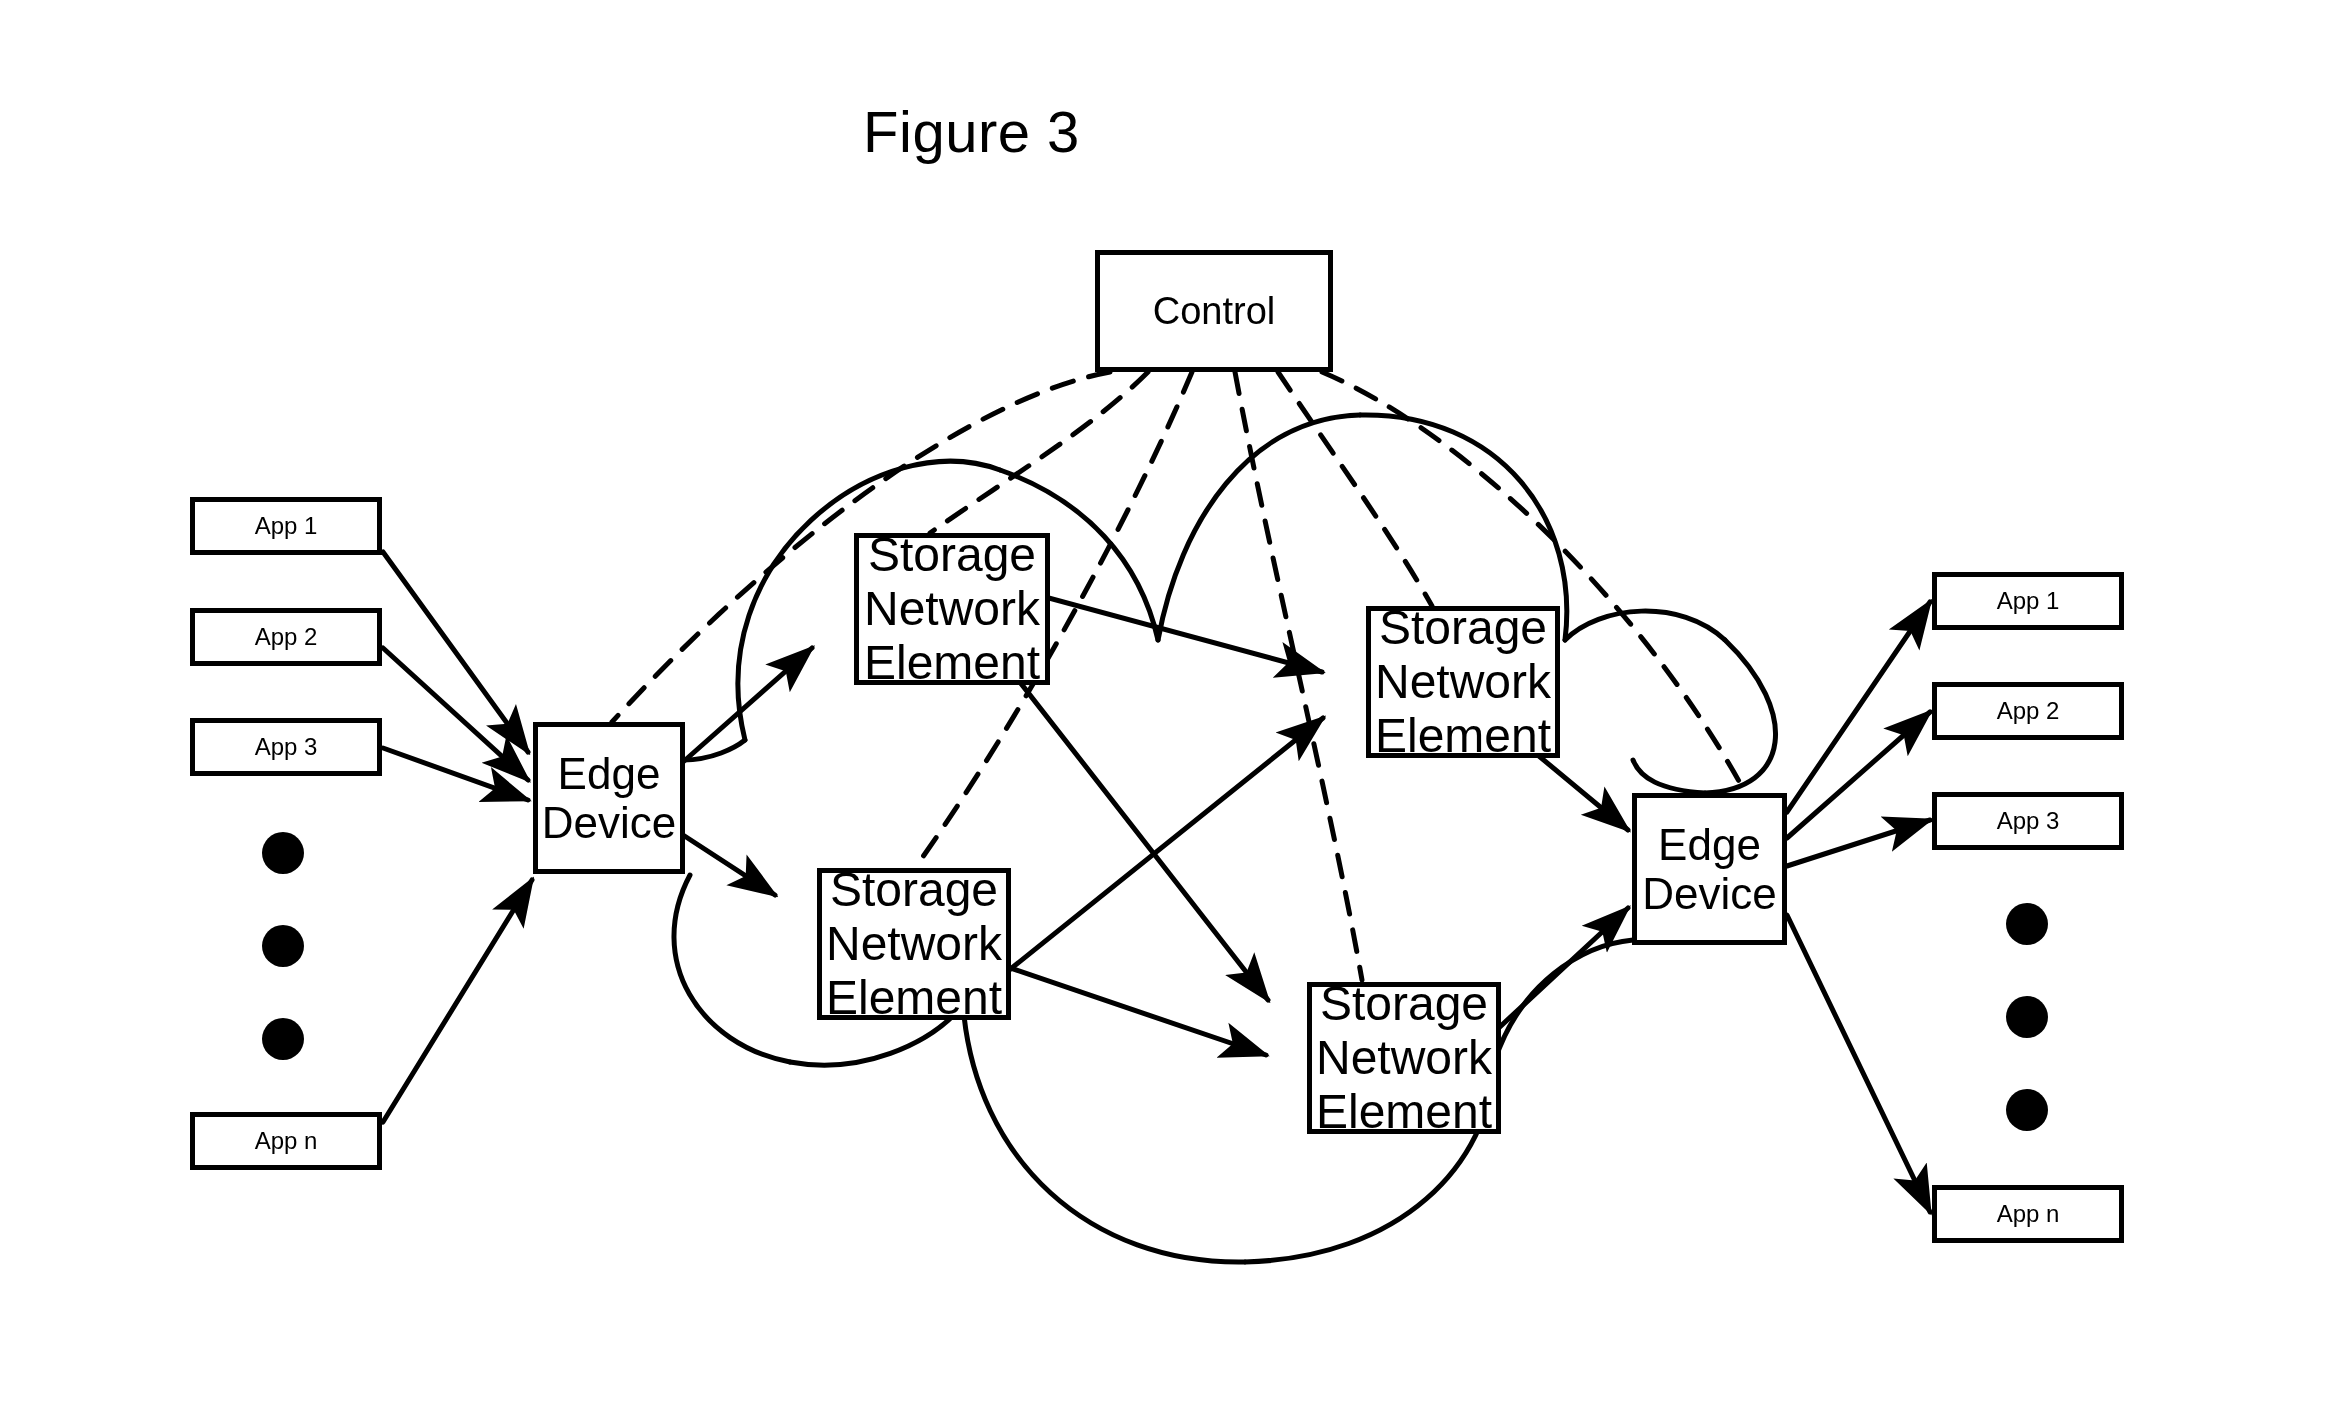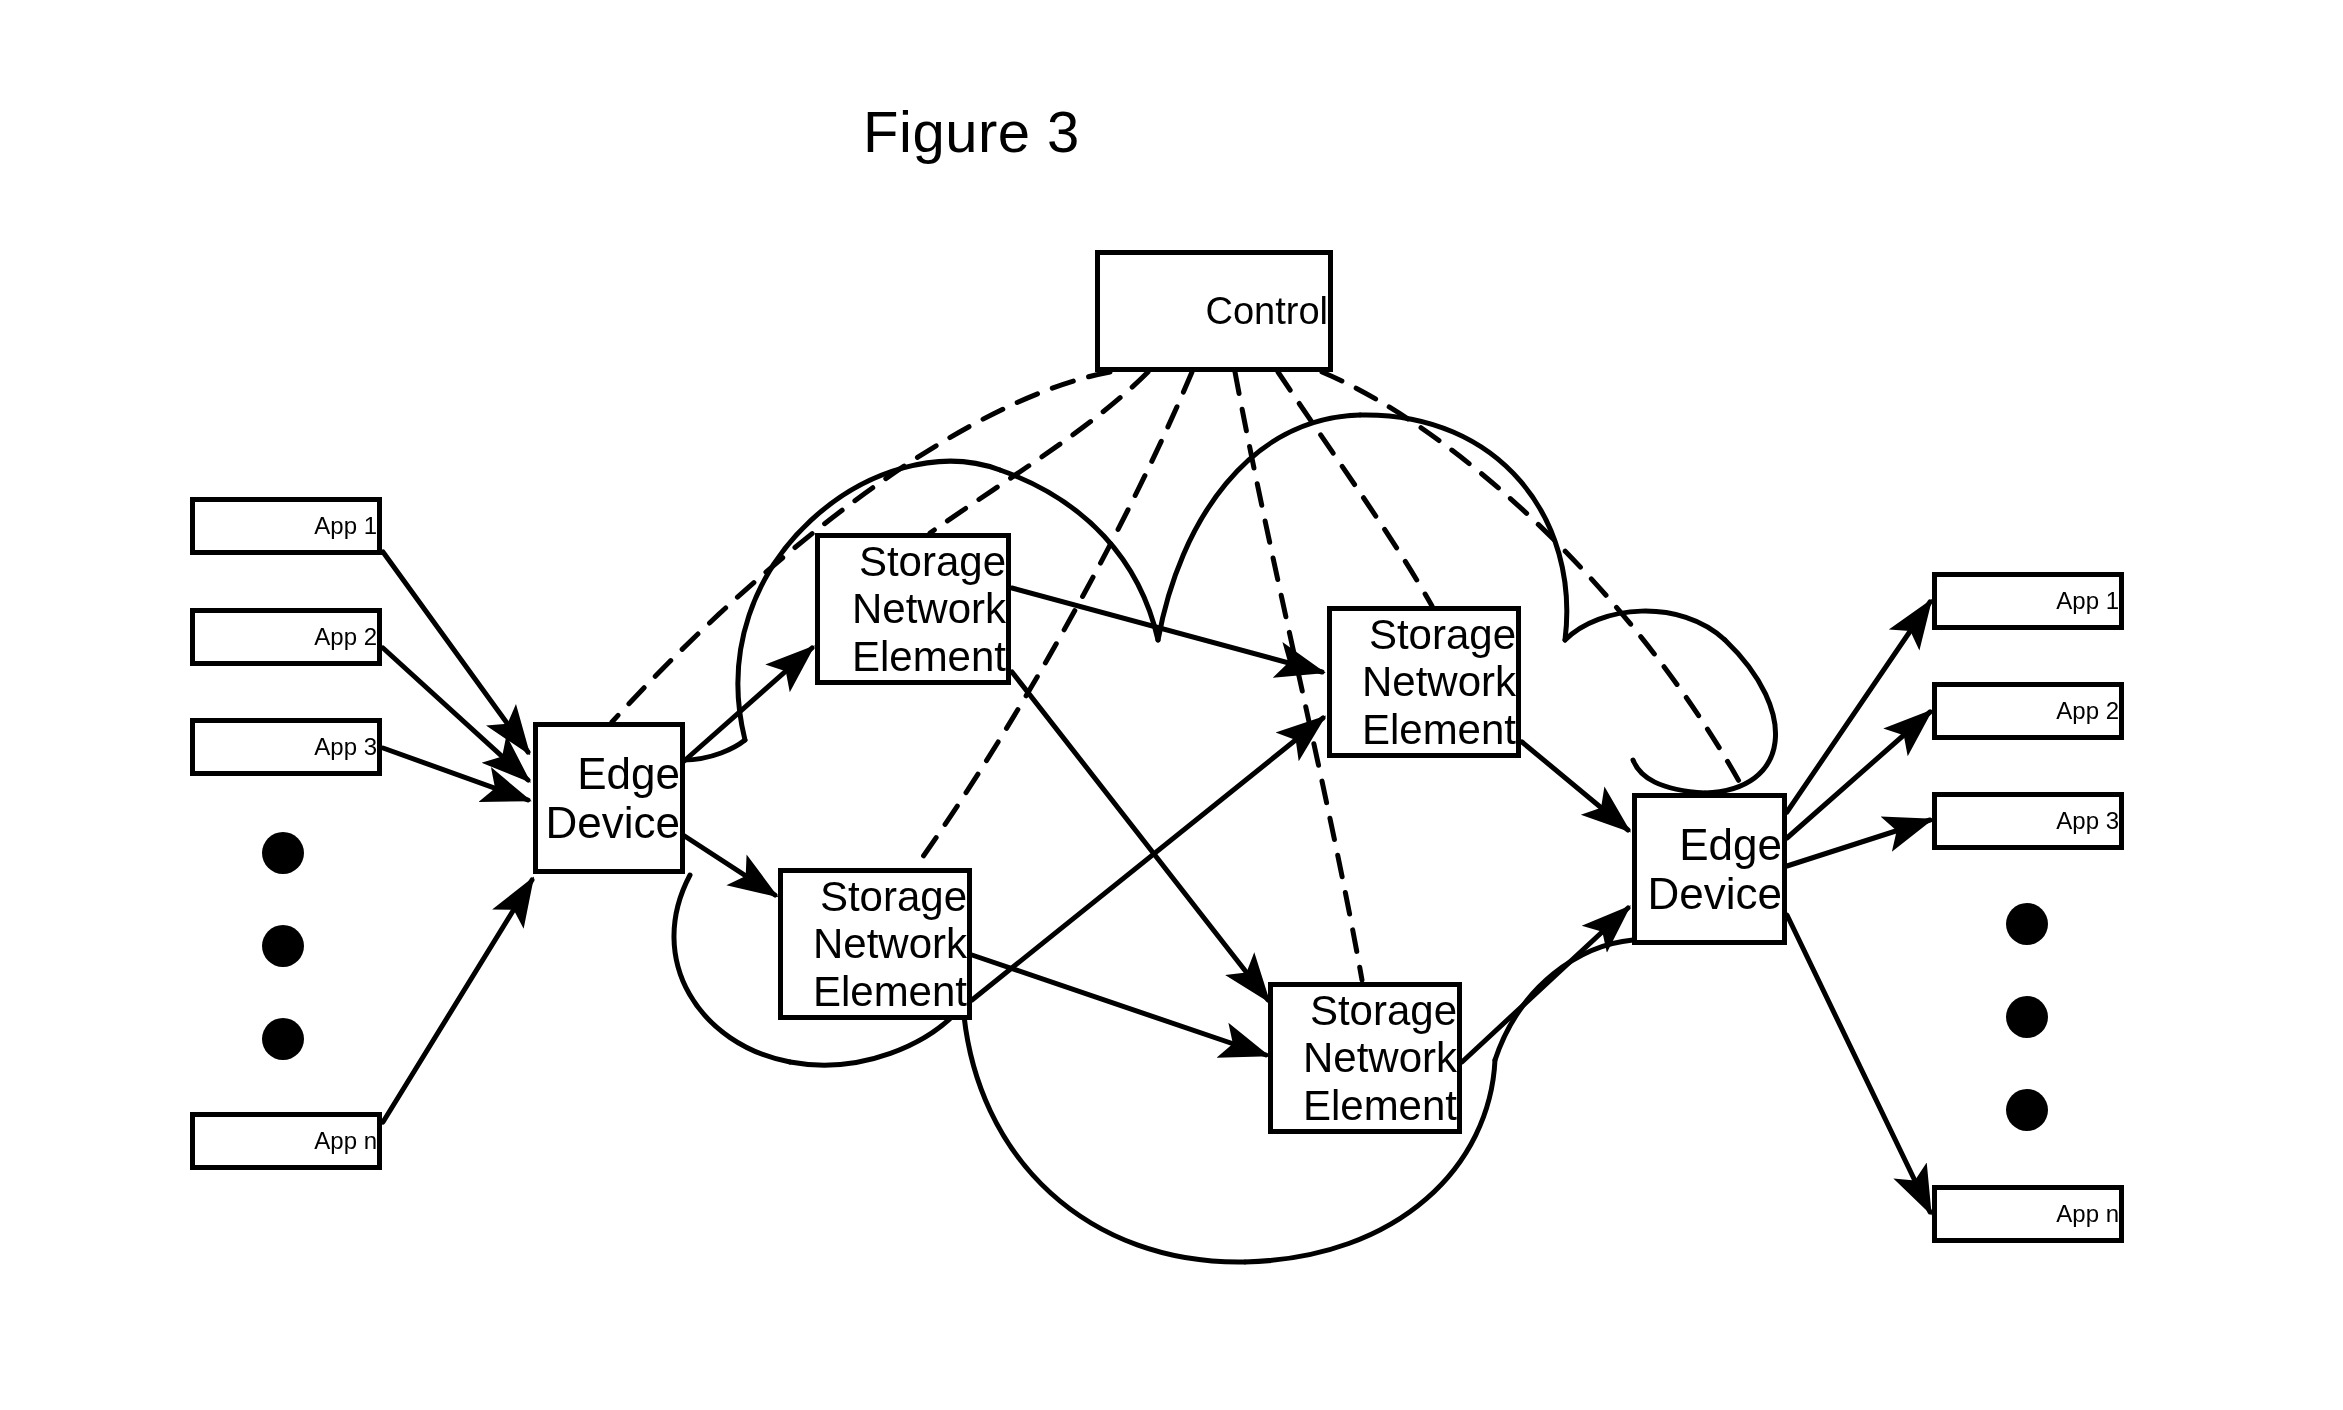--- a/index.html
+++ b/index.html
@@ -10,23 +10,23 @@
     font-size:58px;color:#000;letter-spacing:0.5px;font-weight:400;
   }
   svg#wires{position:absolute;left:0;top:0;width:2343px;height:1410px;}
   .node{
     position:absolute;box-sizing:border-box;background:#fff;border:5px solid #000;
     display:flex;align-items:center;justify-content:center;text-align:center;
     color:#000;line-height:1.12;
   }
   .app-box{font-size:24px;}
   .edge-box{font-size:44px;}
-  .snet-box{font-size:42px;}
+  .snet-box{font-size:48px;margin-left:39px;}
   .ctrl-box{font-size:38px;}
-  .node span{display:block;width:100%;text-align:right;}
+  .node span{display:block;width:100%;}
   .dot{position:absolute;background:#000;border-radius:50%;}
 </style>
 </head>
 <body>
 
 <div id="stage">
 
   <div id="figure-title">Figure 3</div>
 
   <svg id="wires" viewBox="0 0 2343 1410" xmlns="http://www.w3.org/2000/svg">

